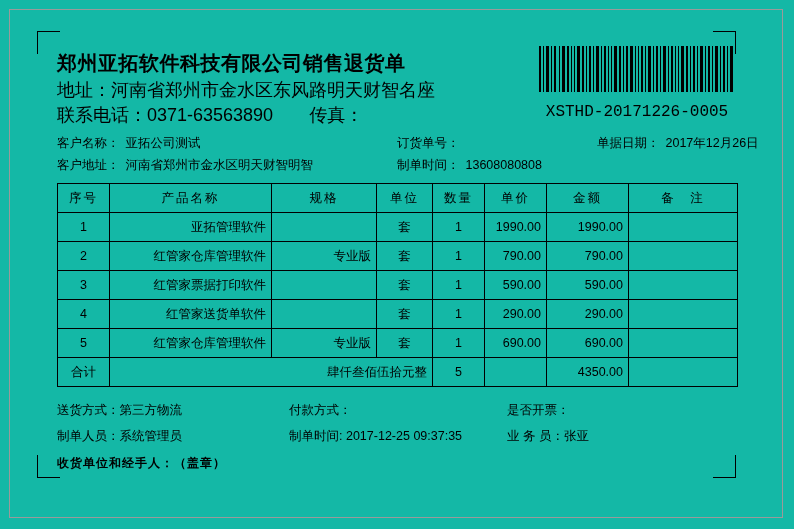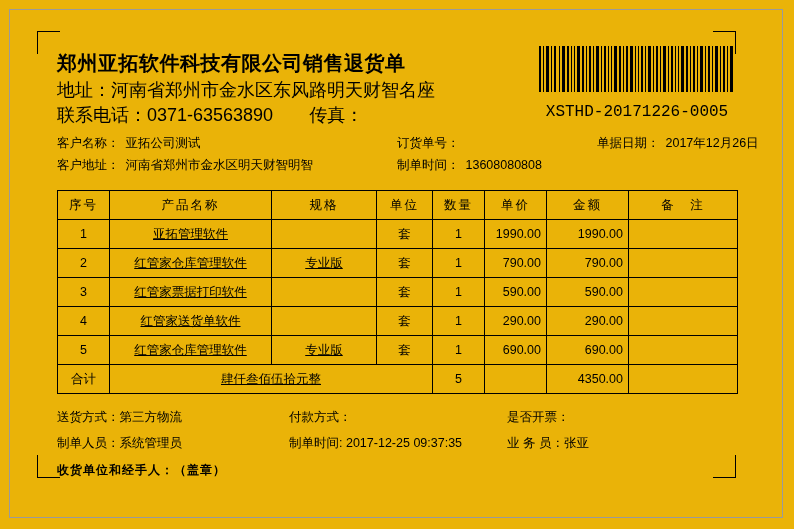--- a/index.html
+++ b/index.html
@@ -10,21 +10,21 @@
     width: 794px;
     height: 529px;
     background: #ffffff;
     font-family: "Liberation Sans", "DejaVu Sans", sans-serif;
     overflow: hidden;
   }
   #page {
     position: relative;
     width: 794px;
     height: 529px;
-    background: #eab308;
+    background: #14b8a6;
   }
   
   .page-border {
     position: absolute;
     left: 9px;
     top: 9px;
     width: 774px;
     height: 509px;
     border: 1px solid #9a9a9a;
     box-sizing: border-box;
@@ -101,38 +101,38 @@
   }
   .info-block .col1 { position: absolute; left: 0; top: 0; width: 340px; }
   .info-block .col2 { position: absolute; left: 340px; top: 0; width: 190px; }
   .info-block .col3 { position: absolute; left: 540px; top: 0; width: 200px; }
   .info-block .row { height: 22px; white-space: nowrap; }
   .info-block .val { margin-left: 6px; }
 
   table.items {
     border-collapse: collapse;
     width: 680px;
-    margin-top: 12px;
+    margin-top: 5px;
     table-layout: fixed;
   }
   table.items th, table.items td {
     border: 1px solid #000;
     font-size: 12.5px;
     color: #000;
     height: 28px;
     padding: 0 5px;
     font-weight: normal;
   }
   table.items th {
     text-align: center;
     font-weight: normal;
     letter-spacing: 2px;
   }
   td.c { text-align: center; }
-  td.l { text-align: center; text-decoration: underline; }
+  td.l { text-align: right; }
   td.r { text-align: right; padding-right: 8px; }
 
   .footer {
     margin-top: 10px;
     font-size: 12.5px;
     color: #000;
     position: relative;
   }
   .footer .frow {
     position: relative;

